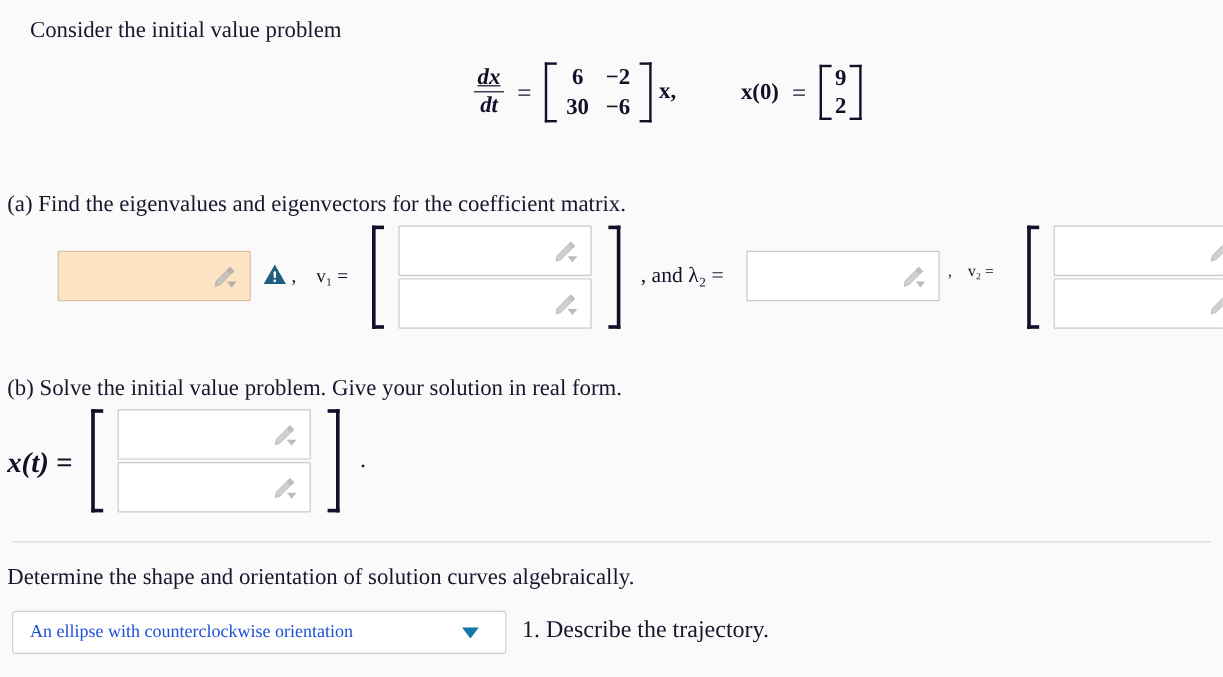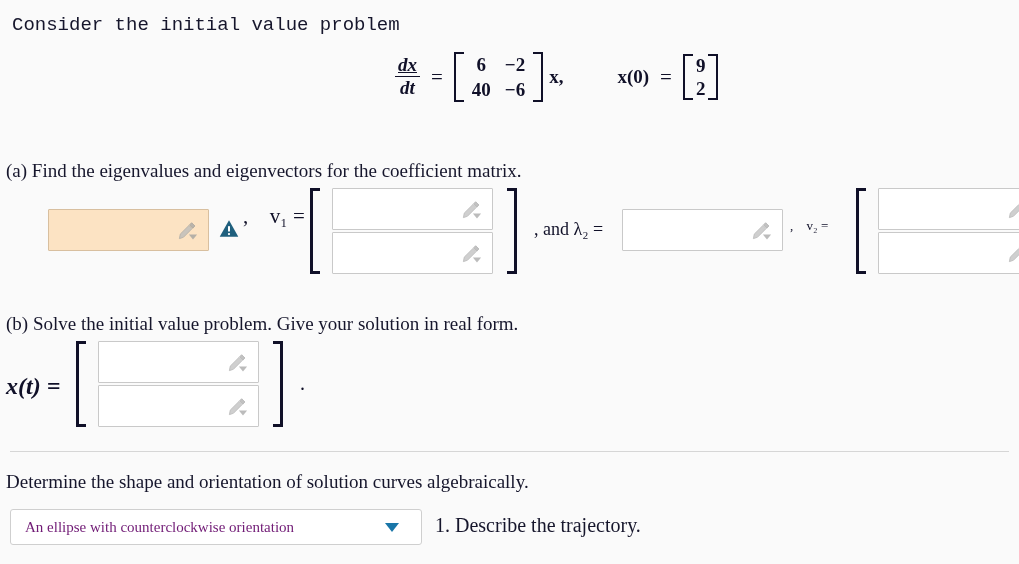--- a/index.html
+++ b/index.html
@@ -164,56 +164,56 @@
     background: #ffffff;
     border: 1px solid #cfcfcf;
     border-radius: 3px;
     display: flex;
     align-items: center;
     padding: 0 6px 0 14px;
   }
   .selectbox .selvalue {
     flex: 1 1 auto;
     font-size: 15px;
-    color: #701a75;
+    color: #1d4ed8;
     font-family: "Liberation Serif", "DejaVu Serif", serif;
     white-space: nowrap;
     overflow: hidden;
   }
   .selectbox .caret {
     flex: 0 0 auto;
     width: 0; height: 0;
     margin-right: 16px;
     border-left: 7px solid transparent;
     border-right: 7px solid transparent;
     border-top: 9px solid #1976a8;
   }
 </style>
 </head>
 <body>
 
 <div class="page">
 
-  <div class="prose" style="left:12px; top:14px;font-family:Liberation Mono, monospace;">Consider the initial value problem</div>
+  <div class="prose" style="left:25px; top:14px;">Consider the initial value problem</div>
 
   <div style="position:absolute; left:395px; top:52px;">
     <span class="math frac">
       <span class="num">dx</span>
       <span class="den">dt</span>
     </span>
     <span class="math eqsign">=</span>
     <span class="math matrix">
       <table>
         <tbody>
             <tr>
           <td>6</td>
           <td>−2</td>
         </tr>
         <tr>
-          <td>40</td>
+          <td>30</td>
           <td>−6</td>
         </tr>
       </tbody>
         </table>
     </span>
     <span class="math mi-bold" style="font-size:19px; vertical-align:middle; padding-left:2px;">x,</span>
 
     <span style="display:inline-block; width:46px;"></span>
 
     <span class="math mi-bold" style="font-size:19px; vertical-align:middle;font-family:Liberation Serif, serif;">x(0)</span>
@@ -244,21 +244,21 @@
       <path d="M13 16 L22 16 L17.5 21.5 Z" fill="#b5b0a7"></path>
     </svg>
   </div>
 
   <svg class="warn-icon" style="left:219px; top:219px;" viewBox="0 0 22 20">
     <path d="M11 1 L21.2 19 L0.8 19 Z" fill="#1f5f7d"></path>
     <rect x="9.9" y="7.3" width="2.2" height="6.2" rx="0.9" fill="#ffffff"></rect>
     <circle cx="11" cy="16.1" r="1.25" fill="#ffffff"></circle>
   </svg>
 
-  <div class="math" style="position:absolute; left:243px; top:204px; font-size:21px;">, ⃗v₁ =</div>
+  <div class="math" style="position:absolute; left:243px; top:222px; font-size:16px;">, ⃗v₁ =</div>
 
   <div class="sqbracket left" style="left:310px; top:188px; height:86px;"></div>
   <div class="sqbracket right" style="left:507px; top:188px; height:86px;"></div>
 
   <div class="ansbox" style="left:332px; top:188px; width:161px; height:42px;">
     <span style="display:block; padding:10px 30px 0 8px; font-size:16px;"></span>
     <svg class="pencil" viewBox="0 0 24 22">
       <path d="M3.5 15.5 L13 6 L16.5 9.5 L7 19 L2.5 20.5 Z" fill="#cfcfcf" stroke="#bcbcbc" stroke-width="0.9"></path>
       <path d="M13.6 5.4 L16 3 L19.6 6.6 L17.2 9 Z" fill="#c2c2c2" stroke="#b0b0b0" stroke-width="0.9"></path>
       <path d="M13 16 L22 16 L17.5 21.5 Z" fill="#bcbcbc"></path>

